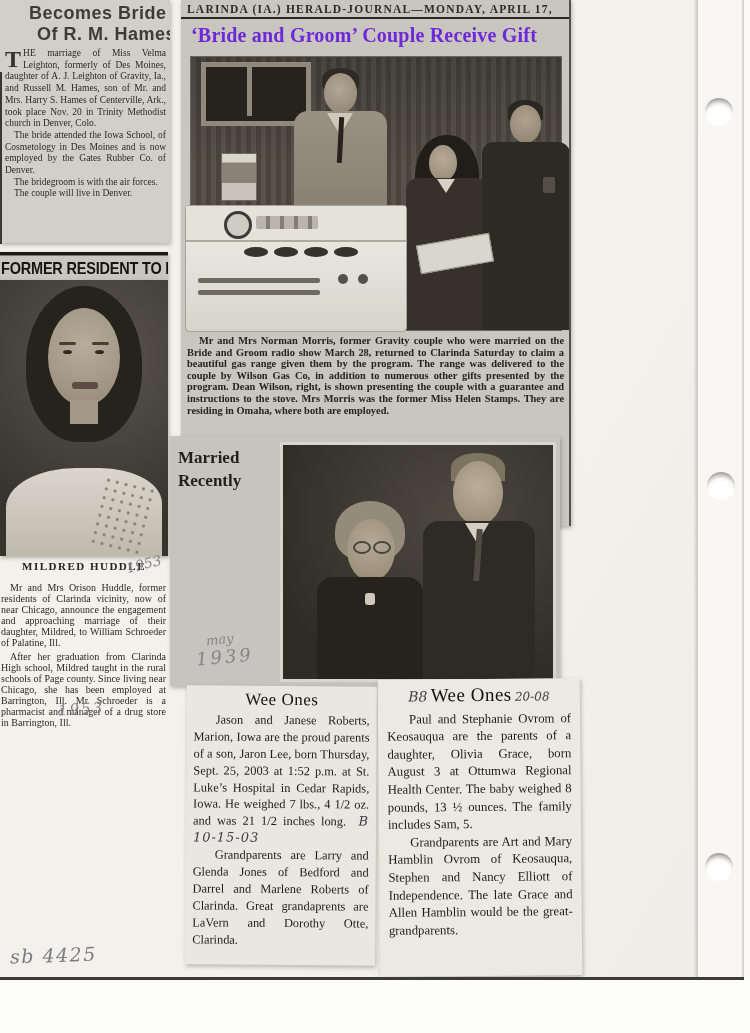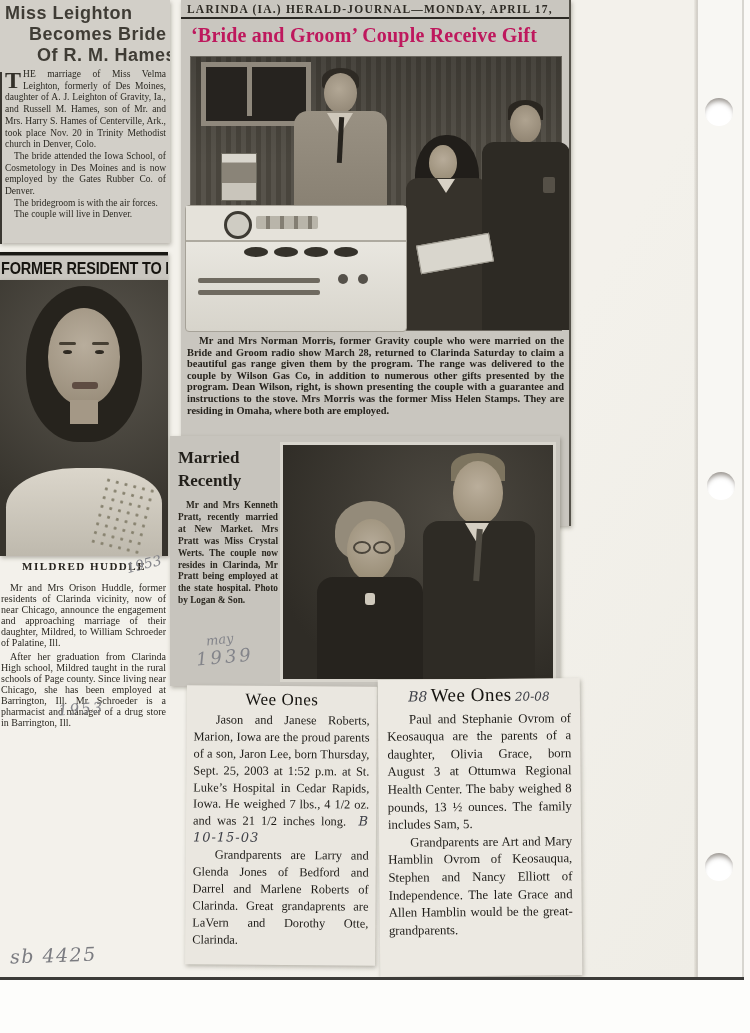--- a/index.html
+++ b/index.html
@@ -25,21 +25,21 @@
   .lh-line{font-family:"Liberation Sans",sans-serif;font-weight:700;font-size:18px;line-height:21px;color:#3f3c35;letter-spacing:.5px;white-space:nowrap;}
   .lh-1{margin-left:0;} .lh-2{margin-left:24px;} .lh-3{margin-left:32px;}
   .leighton-body{font-size:9.5px;line-height:11.7px;margin-top:3px;color:#2b2922;}
   .leighton-body p{margin:0;text-indent:9px;}
   .dropcap{float:left;font-size:24px;line-height:22px;font-weight:700;padding-right:2px;color:#34312a;}
   .np1{text-indent:0 !important;}
 
   
   .herald{left:181px;top:0;width:390px;height:526px;background:#c9c6bf;border-right:2px solid #55524a;box-sizing:border-box;}
   .masthead{padding:3px 6px 2px 6px;font-weight:700;font-size:11.5px;letter-spacing:1.2px;color:#2e2b25;border-bottom:2px solid #2a2823;white-space:nowrap;}
-  .gift-head{font-weight:700;font-size:20px;color:#be185d;margin:5px 0 3px 10px;letter-spacing:.2px;}
+  .gift-head{font-weight:700;font-size:20px;color:#6d28d9;margin:5px 0 3px 10px;letter-spacing:.2px;}
   .gift-photo{left:9px;top:56px;width:370px;height:273px;background:
       linear-gradient(rgba(0,0,0,.18),rgba(0,0,0,0) 40%),
       repeating-linear-gradient(90deg,#57534b 0 5px,#49453d 5px 10px);border:1px solid #6a665e;}
   .gift-caption{left:6px;top:335px;width:377px;font-weight:700;font-size:10.4px;line-height:11.6px;color:#26231d;}
   .gift-caption p{margin:0;text-indent:12px;}
 
   
   .p1-window{left:10px;top:5px;width:100px;height:54px;background:#26231f;border:5px solid #8f887c;}
   .p1-winbar{left:56px;top:5px;width:5px;height:54px;background:#8f887c;}
   .p1-poster{left:30px;top:96px;width:34px;height:46px;background:linear-gradient(#d9d6cd 18%,#8a8478 19% 62%,#c9c5bb 63%);border:1px solid #6d6а5f;border:1px solid #6d6a5f;}
@@ -129,21 +129,20 @@
 
   <div class="abs page"></div>
   <div class="abs backing"></div>
   <div class="abs page-edge"></div>
   <div class="abs backing-edge"></div>
   <div class="abs hole" style="left:705px;top:98px;"></div>
   <div class="abs hole" style="left:707px;top:472px;"></div>
   <div class="abs hole" style="left:705px;top:853px;"></div>
 
   <div class="abs clip leighton">
-    <div class="lh-line lh-1">Miss Leighton</div>
     <div class="lh-line lh-2">Becomes Bride</div>
     <div class="lh-line lh-3">Of R. M. Hames</div>
     <div class="leighton-body justify">
       <p class="np1"><span class="dropcap">T</span><span>HE marriage of Miss Velma Leighton, formerly of Des Moines, daughter of A. J. Leighton of Gravity, Ia., and Russell M. Hames, son of Mr. and Mrs. Harry S. Hames of Centerville, Ark., took place Nov. 20 in Trinity Methodist church in Denver, Colo.</span></p>
       <p>The bride attended the Iowa School, of Cosmetology in Des Moines and is now employed by the Gates Rubber Co. of Denver.</p>
       <p>The bridegroom is with the air forces.</p>
       <p>The couple will live in Denver.</p>
     </div>
   </div>
   <div class="abs leighton-cut"></div>
@@ -209,23 +208,20 @@
     <p>Mr and Mrs Orison Huddle, former residents of Clarinda vicinity, now of near Chicago, announce the engagement and approaching marriage of their daughter, Mildred, to William Schroeder of Palatine, Ill.</p>
     <p>After her graduation from Clarinda High school, Mildred taught in the rural schools of Page county. Since living near Chicago, she has been employed at Barrington, Ill. Mr Schroeder is a pharmacist and manager of a drug store in Barrington, Ill.</p>
   </div>
   <div class="abs hand pencil hw-1953b">1953</div>
 
   <div class="abs clip married">
     <div class="abs mr-head">
       <div>Married</div>
       <div>Recently</div>
     </div>
-    <div class="abs mr-body justify">
-      <p>Mr and Mrs Kenneth Pratt, recently married at New Market. Mrs Pratt was Miss Crystal Werts. The couple now resides in Clarinda, Mr Pratt being employed at the state hospital. Photo by Logan &amp; Son.</p>
-    </div>
     <div class="abs hand pencil hw-may">may</div>
     <div class="abs hand pencil hw-1939">1939</div>
     <div class="abs mr-photo-frame">
       <div class="mr-photo">
         <div class="abs p3-whair"></div>
         <div class="abs p3-wface"></div>
         <div class="abs p3-glass" style="left:70px;"></div>
         <div class="abs p3-glass" style="left:90px;"></div>
         <div class="abs p3-wbody"></div>
         <div class="abs p3-brooch"></div>

